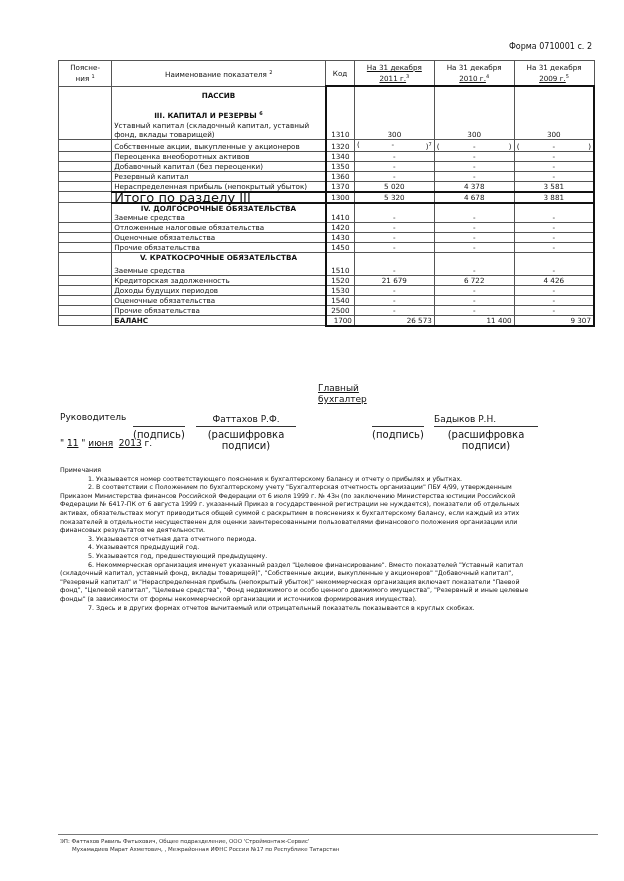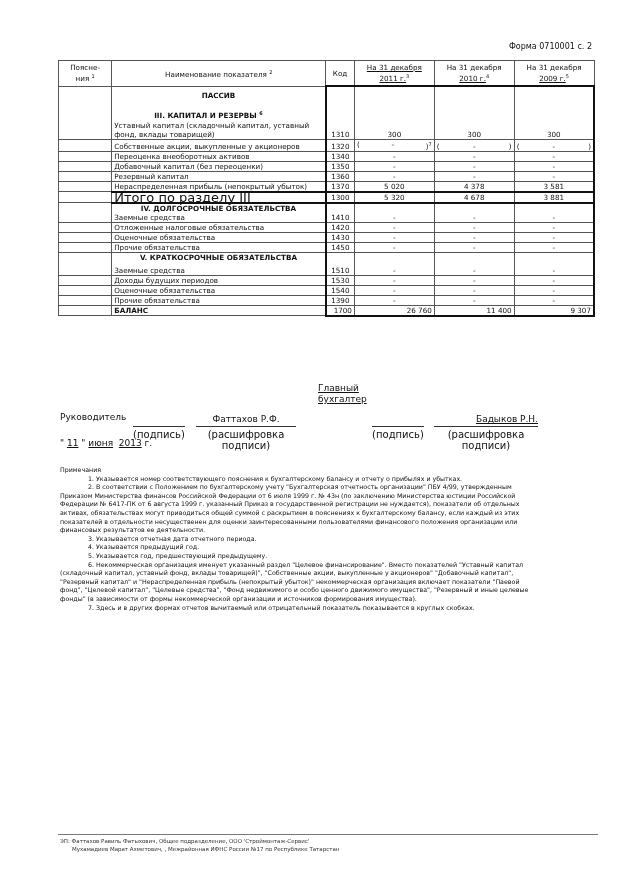--- a/index.html
+++ b/index.html
@@ -180,62 +180,70 @@
           <div style="margin-bottom:4px">V. КРАТКОСРОЧНЫЕ ОБЯЗАТЕЛЬСТВА</div>
           <div style="text-align:left;font-weight:normal">Заемные средства</div>
         </td>
         <td class="code">1510</td>
         <td class="val">-</td>
         <td class="val">-</td>
         <td class="val last">-</td>
       </tr>
       <tr class="">
         <td class="note"></td>
+        <td class="name">Кредиторская задолженность</td>
+        <td class="code">1520</td>
+        <td class="val">21 679</td>
+        <td class="val">6 722</td>
+        <td class="val last">4 426</td>
+      </tr>
+      <tr class="">
+        <td class="note"></td>
         <td class="name">Доходы будущих периодов</td>
         <td class="code">1530</td>
         <td class="val">-</td>
         <td class="val">-</td>
         <td class="val last">-</td>
       </tr>
       <tr class="">
         <td class="note"></td>
         <td class="name">Оценочные обязательства</td>
         <td class="code">1540</td>
         <td class="val">-</td>
         <td class="val">-</td>
         <td class="val last">-</td>
       </tr>
       <tr class="">
         <td class="note"></td>
         <td class="name">Прочие обязательства</td>
-        <td class="code">1390</td>
+        <td class="code">2500</td>
         <td class="val">-</td>
         <td class="val">-</td>
         <td class="val last">-</td>
       </tr>
       <tr class="lastbody">
         <td class="note"></td>
         <td class="name" style="font-weight: bold;">БАЛАНС</td>
         <td class="code">1700</td>
-        <td class="val">26 760</td>
+        <td class="val">26 573</td>
         <td class="val">11 400</td>
         <td class="val last">9 307</td>
       </tr>
     </tbody>
 </table>
 
 <div class="sig" style="left:60px;top:412px;">Руководитель</div>
 <div class="sigline" style="left:133px;top:414px;width:52px;height:12px;"></div>
 <div class="sigcap" style="left:133px;top:429px;width:52px;">(подпись)</div>
 <div class="sigline" style="left:196px;top:414px;width:100px;height:12px;text-align:center;font-size:9px;">Фаттахов Р.Ф.</div>
 <div class="sigcap" style="left:196px;top:429px;width:100px;">(расшифровка подписи)</div>
 <div class="sig" style="left:318px;top:383px;line-height:11px;text-decoration:underline;"><span>Главный</span><br><span>бухгалтер</span></div>
 <div class="sigline" style="left:372px;top:414px;width:52px;height:12px;"></div>
 <div class="sigcap" style="left:372px;top:429px;width:52px;">(подпись)</div>
-<div class="sigline" style="left:434px;top:414px;width:104px;height:12px;text-align:right;font-size:9px;text-decoration:underline;">Бадыков Р.Н.</div>
+<div class="sigline" style="left:434px;top:414px;width:104px;height:12px;text-align:left;font-size:9px;">Бадыков Р.Н.</div>
 <div class="sigcap" style="left:434px;top:429px;width:104px;">(расшифровка подписи)</div>
 <div class="sig" style="left:60px;top:438px;">" <span class="u">11</span> " <span class="u">июня</span>&nbsp; <span class="u">2013</span> <span>г.</span></div>
 
 <div class="notes">
   <p>Примечания</p>
   <p class="ind">1. Указывается номер соответствующего пояснения к бухгалтерскому балансу и отчету о прибылях и убытках.</p>
   <p class="ind">2. В соответствии с Положением по бухгалтерскому учету "Бухгалтерская отчетность организации" ПБУ 4/99, утвержденным Приказом Министерства финансов Российской Федерации от 6 июля 1999 г. № 43н (по заключению Министерства юстиции Российской Федерации № 6417-ПК от 6 августа 1999 г. указанный Приказ в государственной регистрации не нуждается), показатели об отдельных активах, обязательствах могут приводиться общей суммой с раскрытием в пояснениях к бухгалтерскому балансу, если каждый из этих показателей в отдельности несущественен для оценки заинтересованными пользователями финансового положения организации или финансовых результатов ее деятельности.</p>
   <p class="ind">3. Указывается отчетная дата отчетного периода.</p>
   <p class="ind">4. Указывается предыдущий год.</p>
   <p class="ind">5. Указывается год, предшествующий предыдущему.</p>

